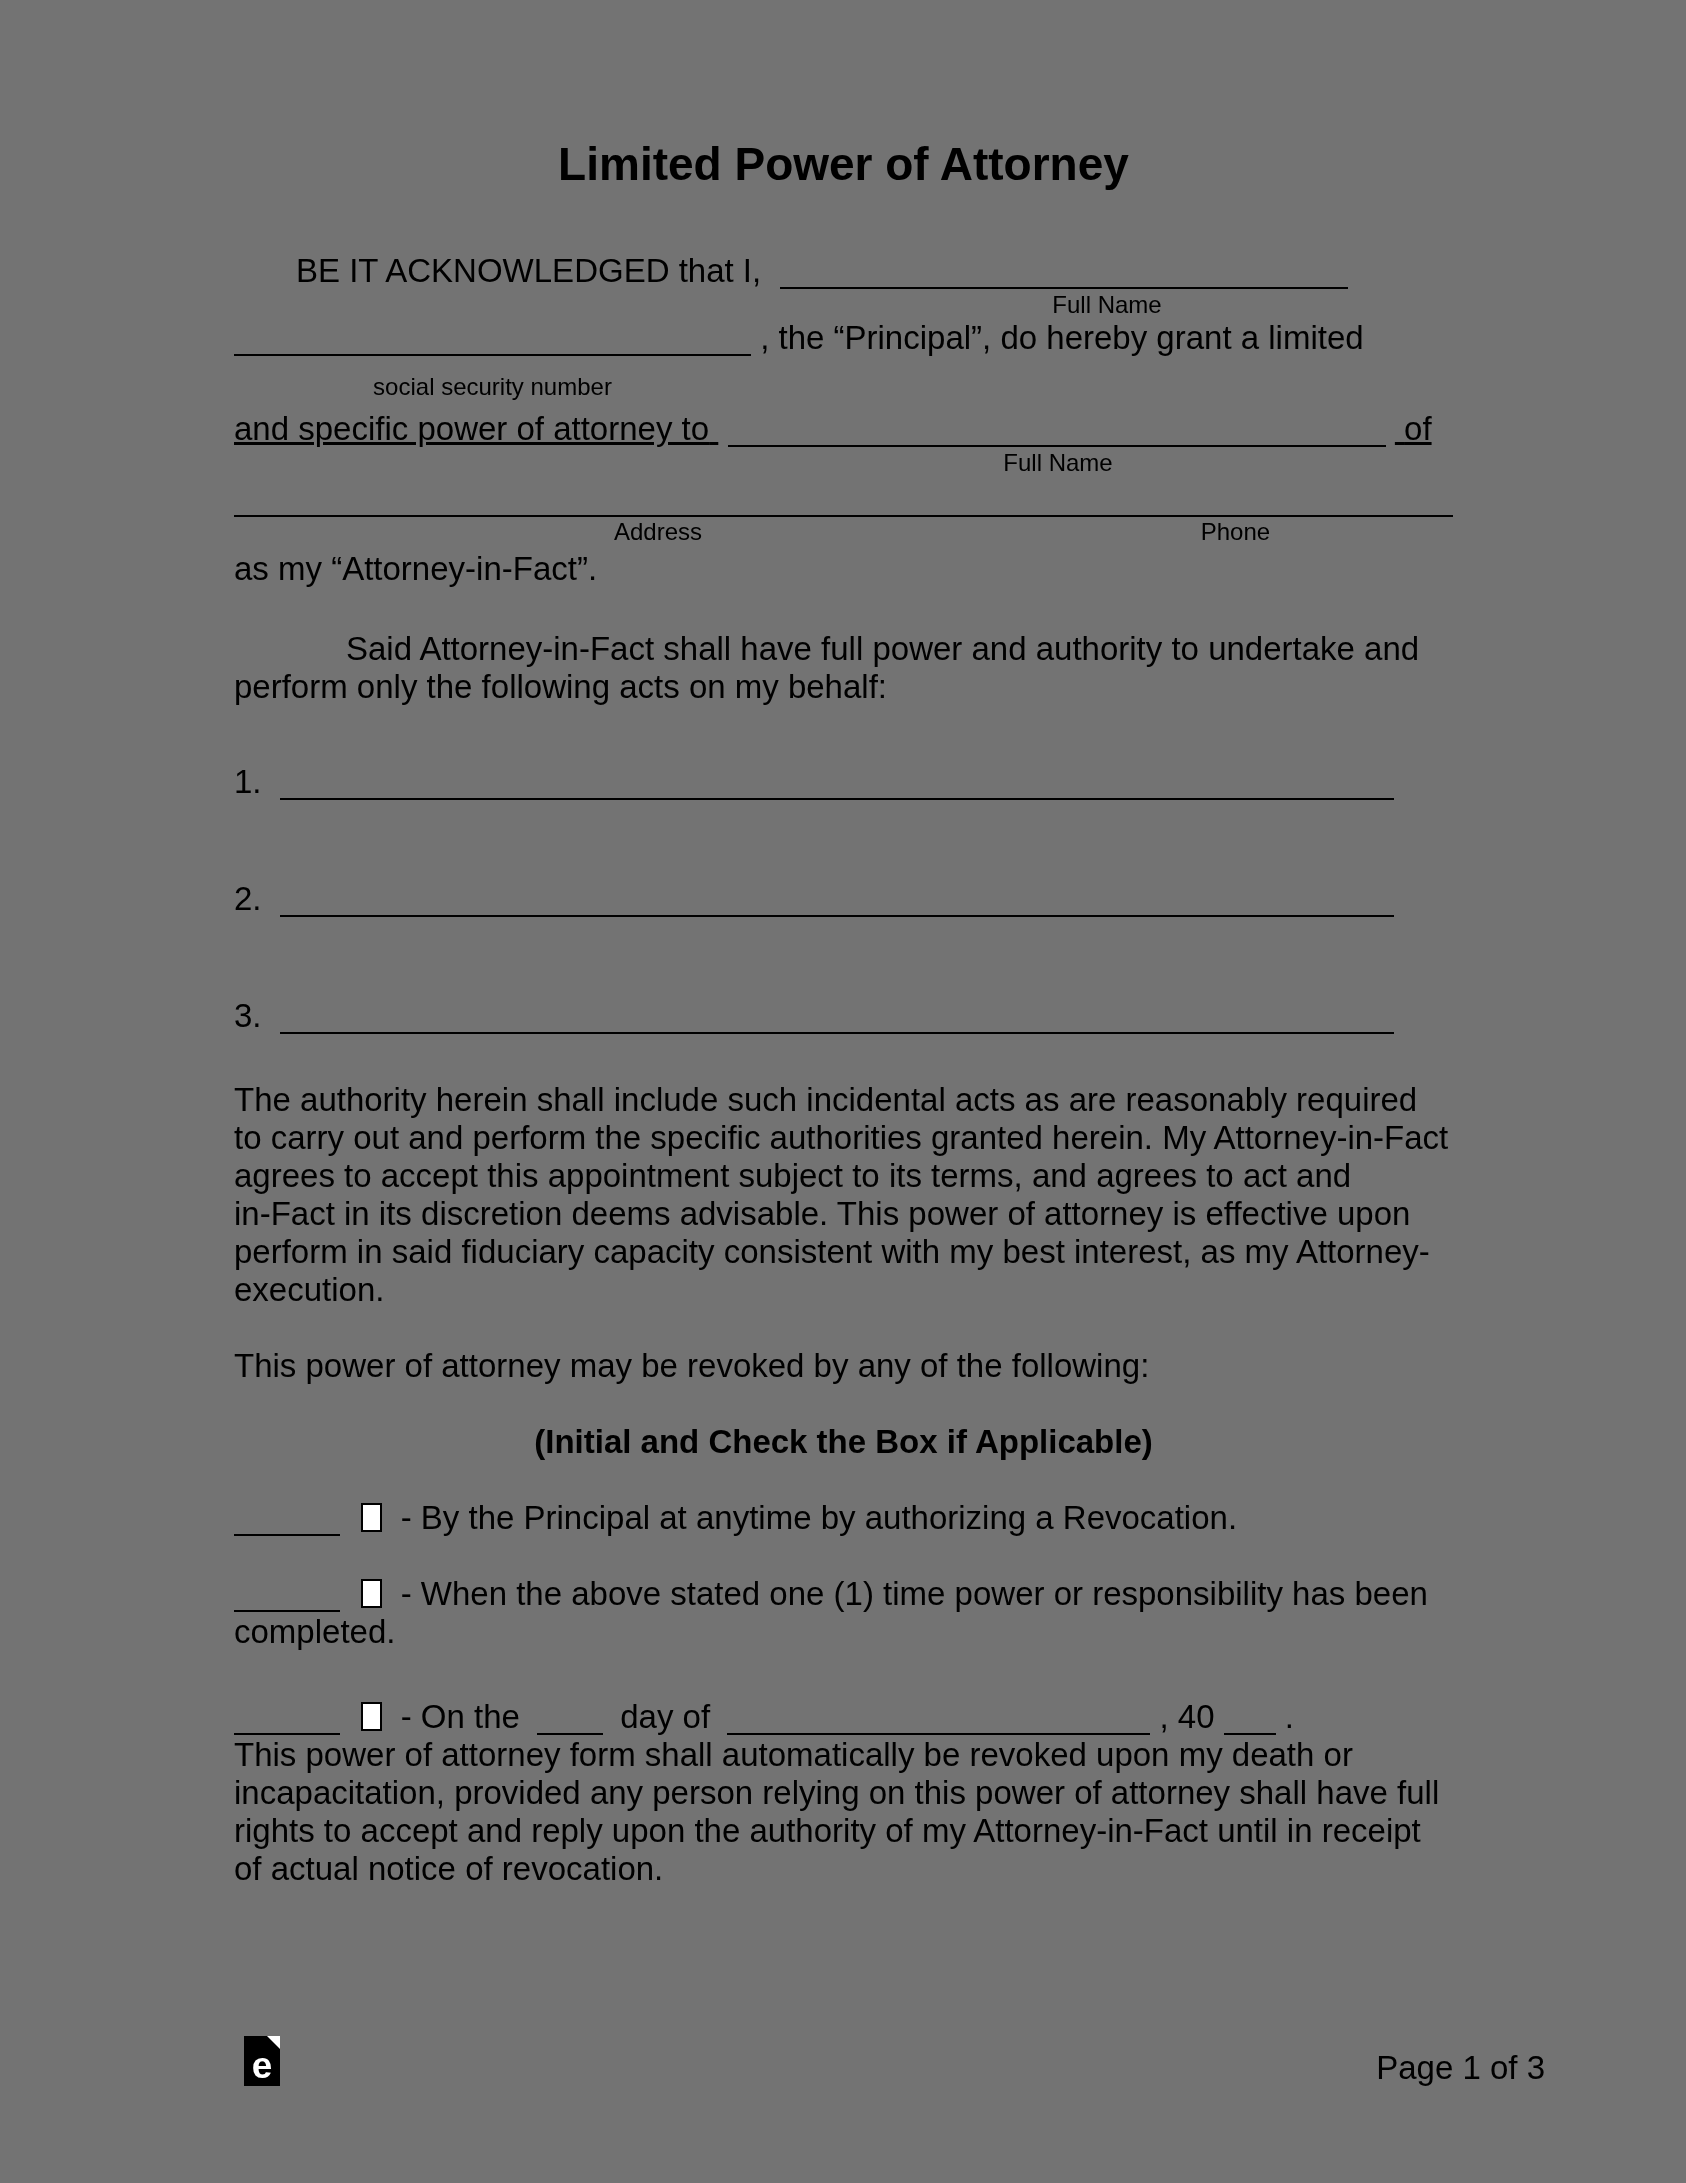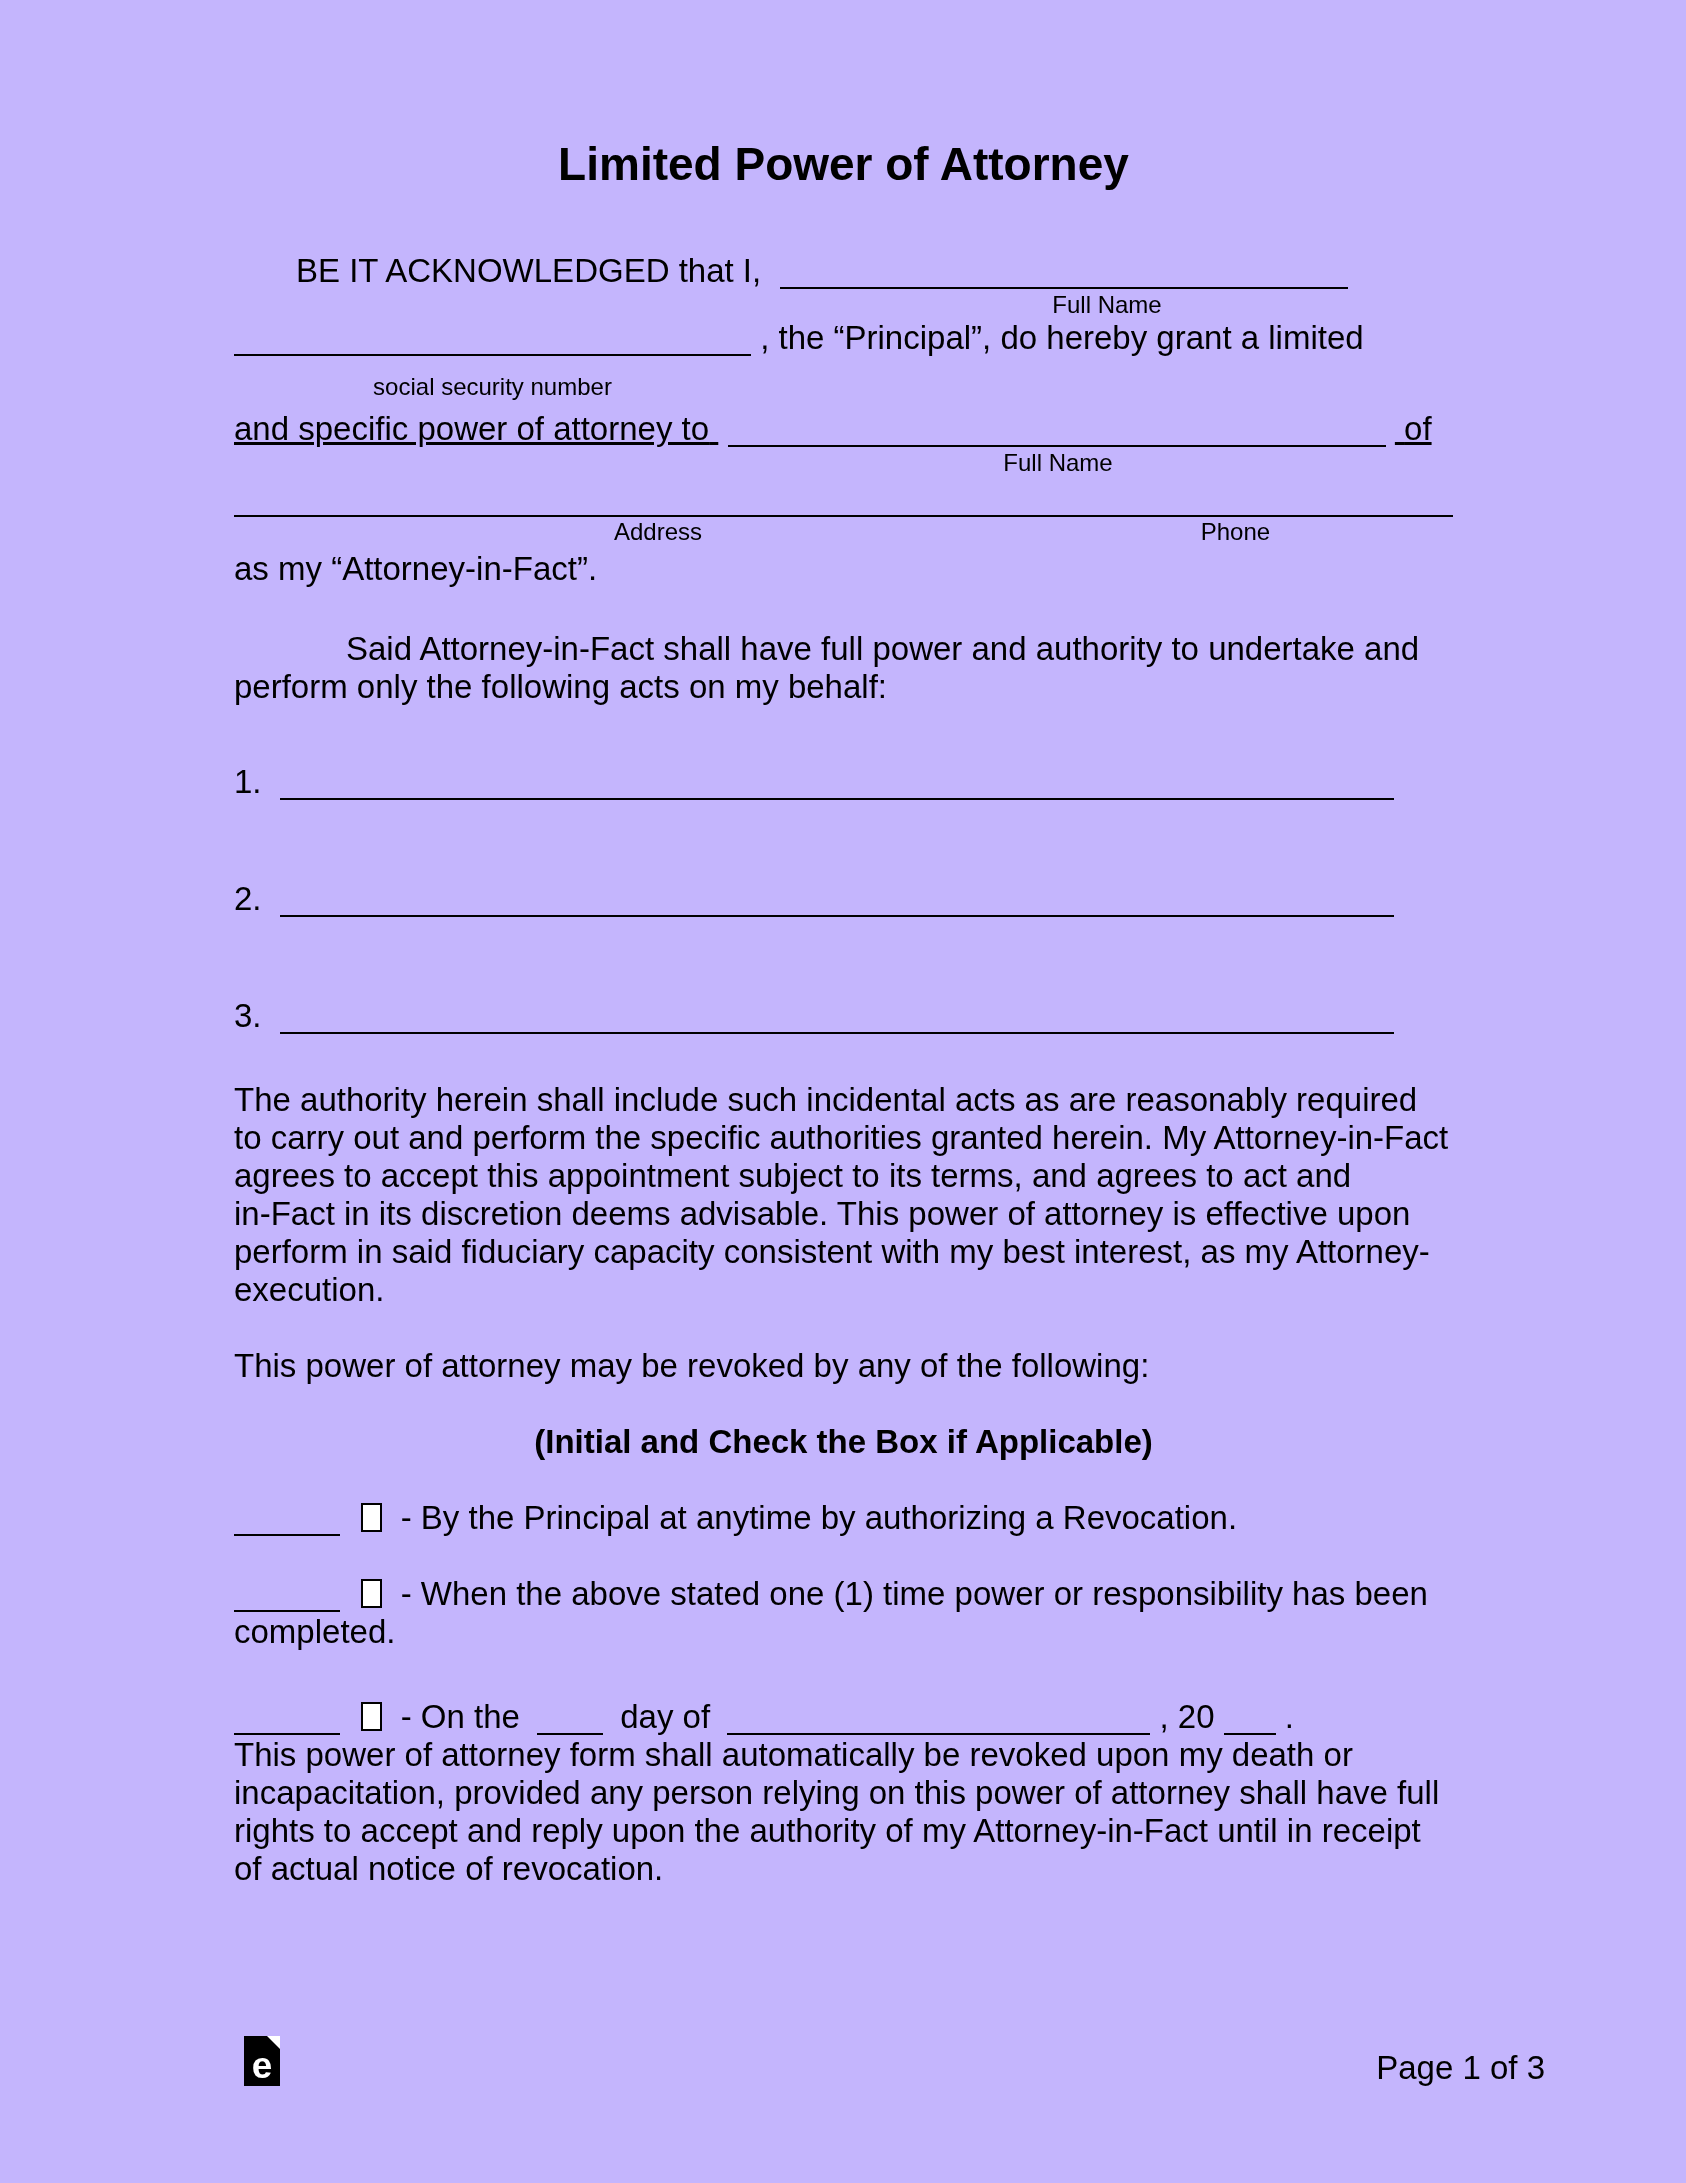--- a/index.html
+++ b/index.html
@@ -1,19 +1,19 @@
 <!DOCTYPE html>
 <html style="font-size:10.6px"><head>
 <meta charset="utf-8">
 <style>
   html,body { margin:0; padding:0; background:#ffffff; }
   .page {
     position:relative;
     width:1687px; height:2183px;
-    background:#c4b5fd;
+    background:#737373;
     color:#000000;
     font-family:"Liberation Sans", sans-serif;
     overflow:hidden;
   }
   .content {
     margin-left:234px;
     width:1219px;
     font-size:33px;
     line-height:38px;
   }
@@ -192,21 +192,21 @@
       <div>completed.</div>
     </div>
 
     <div class="row opt3">
       <span class="blank init-blank"></span>
       <span class="checkbox"></span>
       <span>- On the</span>
       <span class="blank day-blank"></span>
       <span>day of</span>
       <span class="blank month-blank"></span>
-      <span>, 20</span>
+      <span>, 40</span>
       <span class="blank year-blank"></span>
       <span>.</span>
     </div>
 
     <div class="final-p">
       <div>This power of attorney form shall automatically be revoked upon my death or</div>
       <div>incapacitation, provided any person relying on this power of attorney shall have full</div>
       <div>rights to accept and reply upon the authority of my Attorney-in-Fact until in receipt</div>
       <div>of actual notice of revocation.</div>
     </div>

